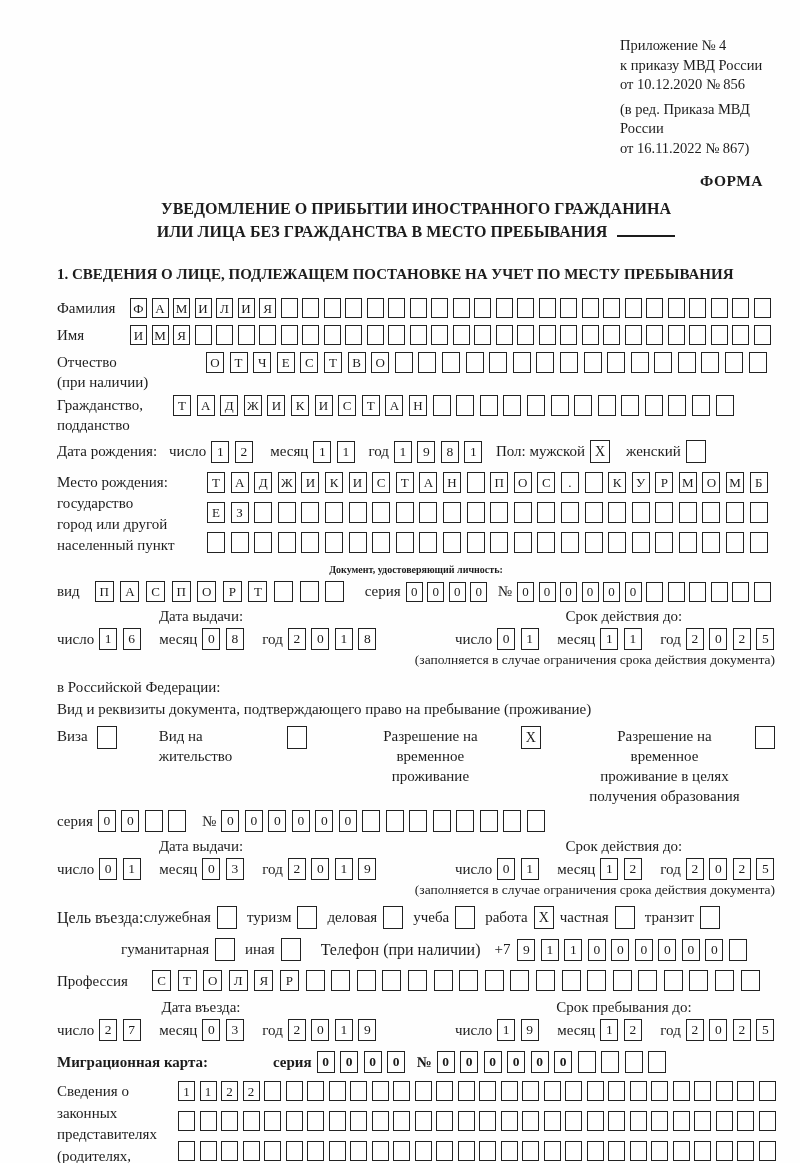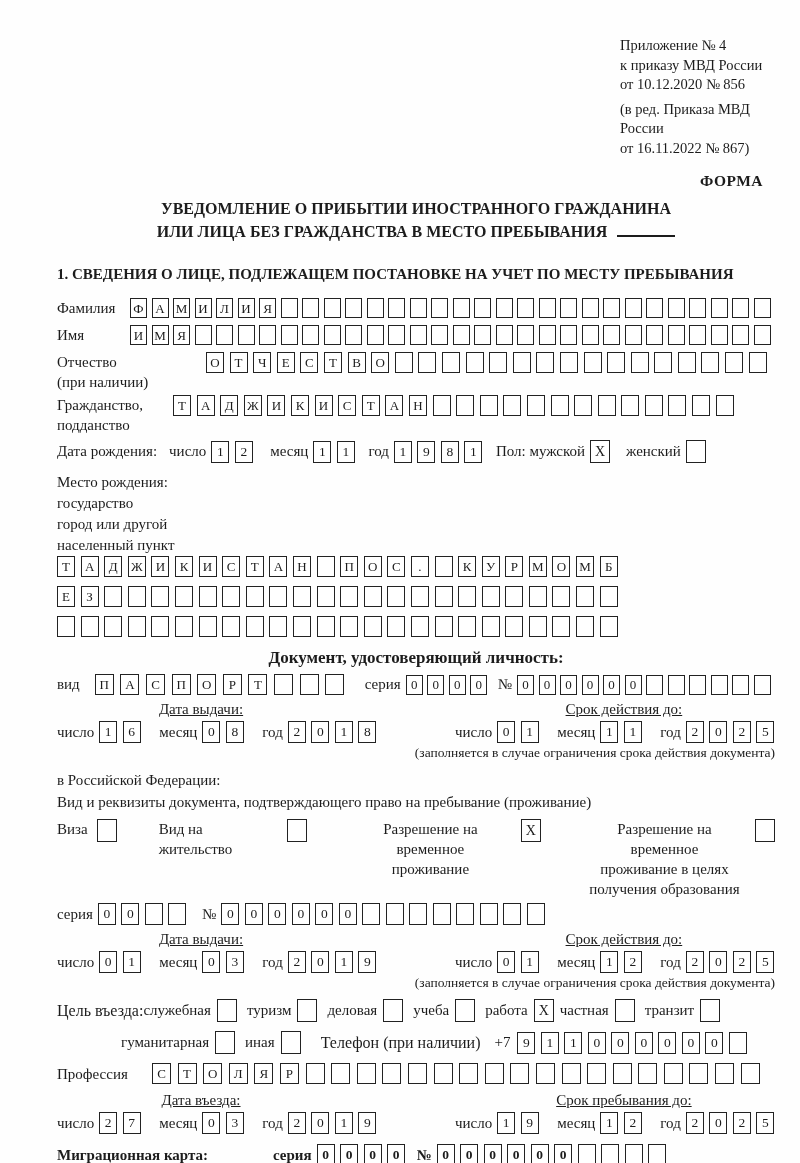--- a/index.html
+++ b/index.html
@@ -33,25 +33,25 @@
     width:17px;height:20px;margin-right:4.5px;
     font-size:13px;line-height:1;background:#fff;
   }
   .cells.md .cell{width:18px;height:21px;margin-right:5.6px;}
   .cells.xl .cell{width:19px;height:21px;margin-right:6.6px;}
   .cells.date .cell{width:18px;height:22px;margin-right:5.5px;font-size:13.5px;}
   .cells.cb .cell{width:20px;height:23px;margin-right:0;font-size:14px;}
   .stack{display:flex;flex-direction:column;}
   .stack .cells{margin-bottom:9px;}
 
-  .center-bold{text-align:center;font-weight:bold;font-size:17px;margin:2px 0 6px 0;}
+  .center-bold{text-align:center;font-weight:bold;font-size:10px;margin:2px 0 6px 0;}
   .twocol{display:flex;}
   .col-l{width:398px;flex-shrink:0;}
   .col-r{flex:1;}
-  .dhead{text-align:center;font-size:15px;margin-bottom:3px;text-decoration:underline;}
+  .dhead{text-align:center;font-size:15px;margin-bottom:3px;}
   .dategroup{display:flex;align-items:center;}
   .dlab{font-size:15px;margin-right:5px;}
   .dategroup .cells{margin-right:13px;}
   .note{font-size:13.5px;text-align:right;margin:2px 0 8px 0;}
   .plain{font-size:15px;line-height:22px;}
   .permit-row{display:flex;align-items:flex-start;margin:6px 0 4px 0;gap:28px;}
   .permit-item{display:flex;align-items:flex-start;margin-right:14px;}
   .permit-item .txt{font-size:15px;line-height:20px;margin-right:9px;}
   .permit-item .txt.c{text-align:center;}
   .chk-row{display:flex;align-items:center;margin-bottom:9px;flex-wrap:nowrap;}
@@ -247,21 +247,21 @@
       <span class="dlab">Пол: мужской</span>
       <span class="cells cb" style="margin-right:16px;">
           <span class="cell">X</span>
         </span>
       <span class="dlab">женский</span>
       <span class="cells cb">
           <span class="cell"></span>
         </span>
     </div>
 
-    <div class="row" style="margin-bottom:2px;flex-direction:column;">
+    <div class="row" style="margin-bottom:2px;">
       <span class="lab2" style="width:150px;flex-shrink:0;">
         <div style="line-height:21px;">Место рождения:</div>
         <div style="line-height:21px;">государство</div>
         <div style="line-height:21px;">город или другой</div>
         <div style="line-height:21px;">населенный пункт</div>
       </span>
       <span class="stack">
         <span class="cells md">
             <span class="cell">Т</span>
             <span class="cell">А</span>

